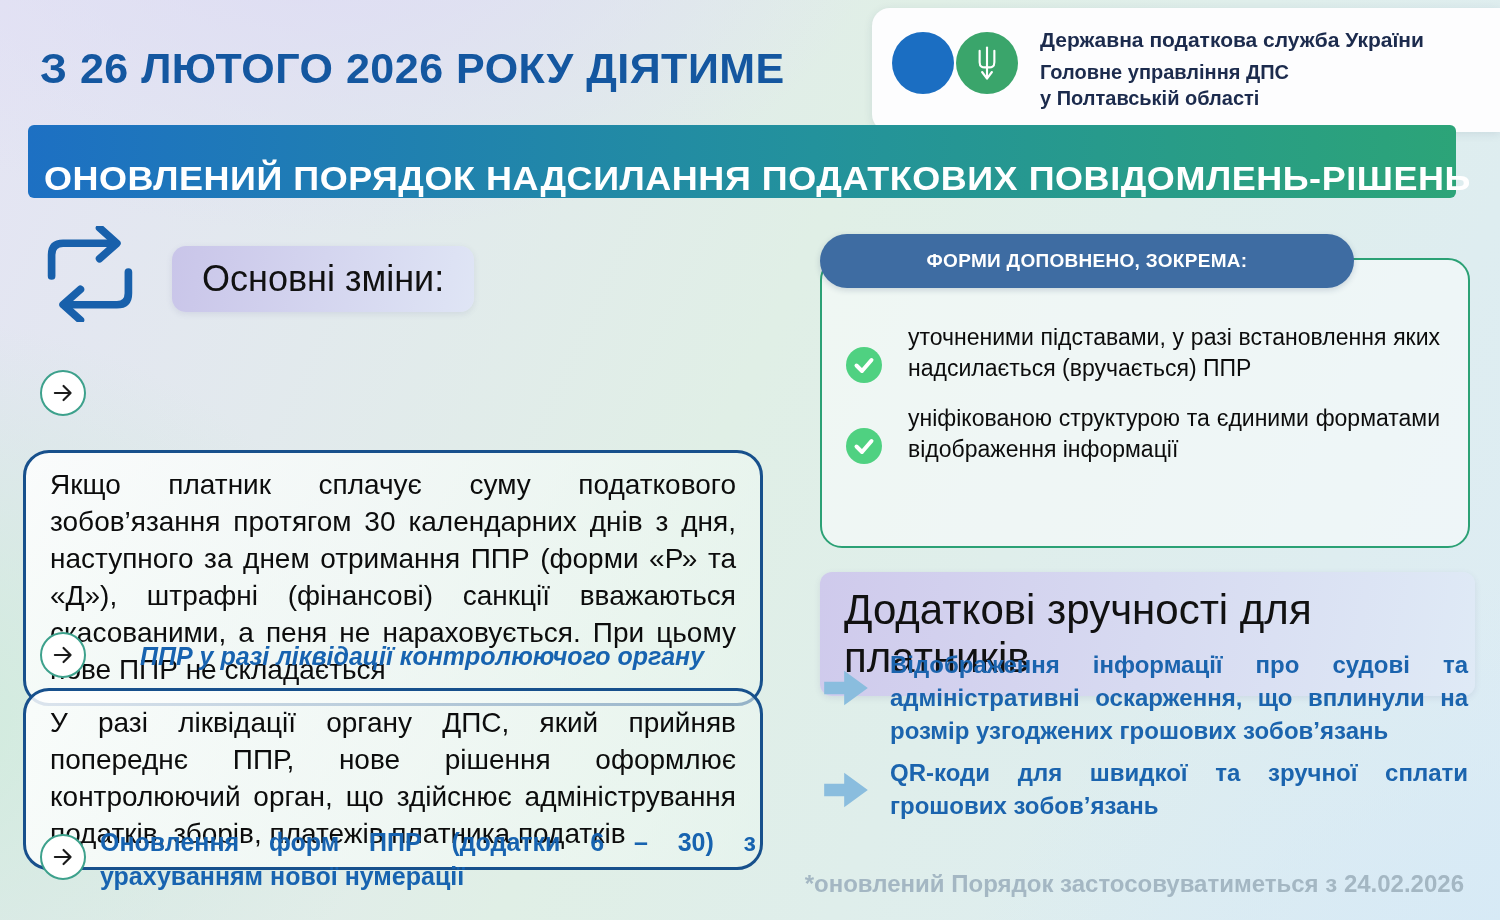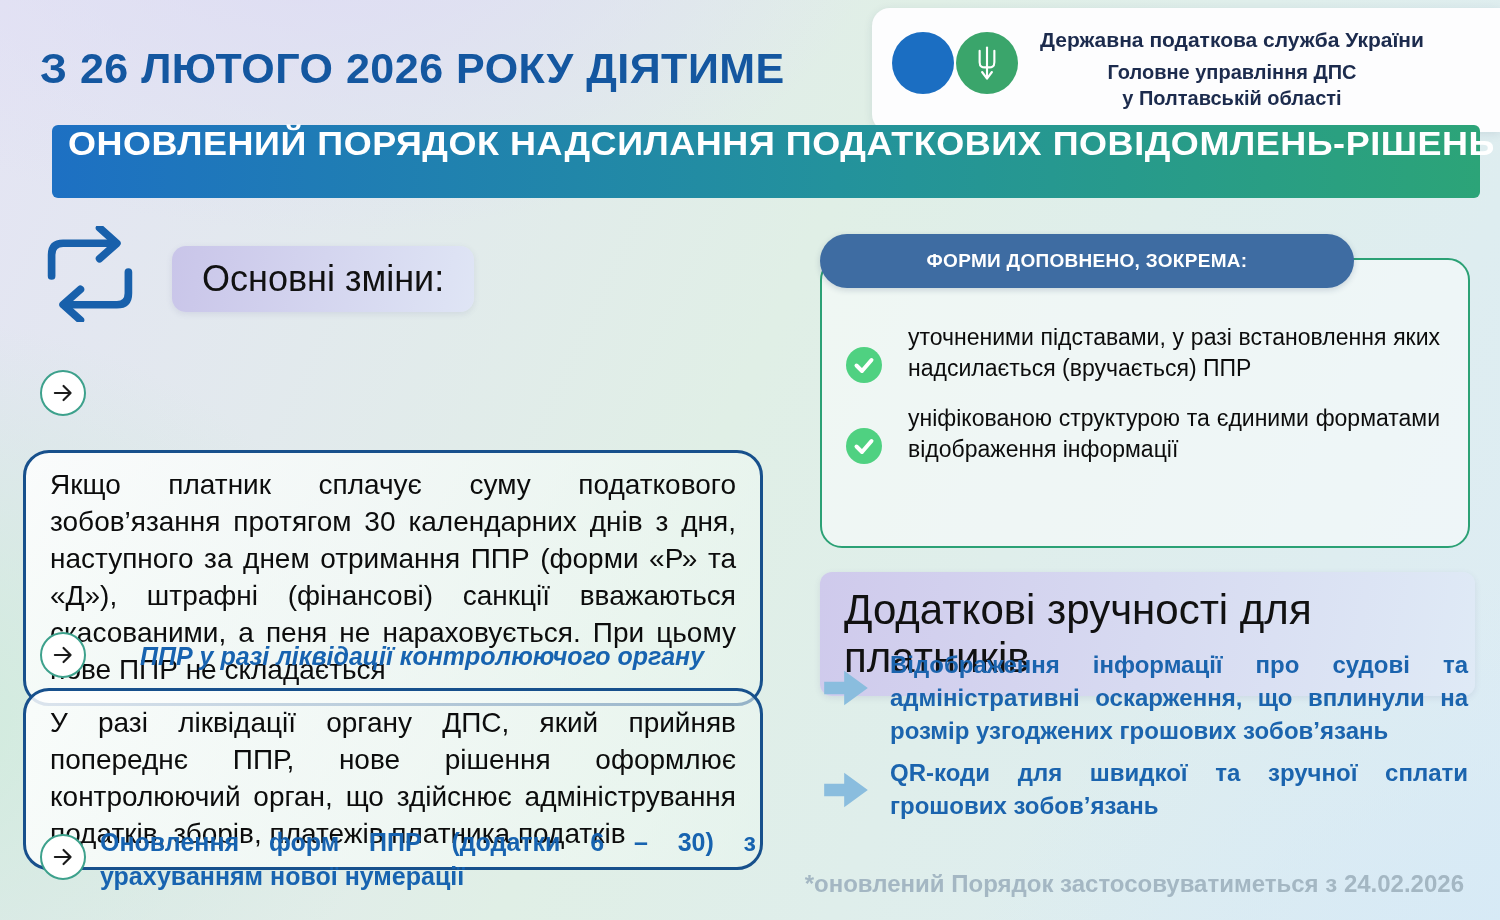--- a/index.html
+++ b/index.html
@@ -25,27 +25,27 @@
   .org-card{
     right:0;top:8px;width:628px;height:124px;
     background:#fdfdfe;border-radius:18px 0 0 18px;
     box-shadow:0 2px 10px rgba(30,50,90,.10);
   }
   .logo-circle{position:absolute;width:62px;height:62px;border-radius:50%;top:24px;}
   .logo-blue{left:20px;background:#1b6ec2;}
   .logo-green{left:84px;background:#3aa56b;display:flex;align-items:center;justify-content:center;}
   .org-text{position:absolute;left:168px;top:20px;color:#1c2b4d;font-weight:700;}
   .org-line1{font-size:21px;margin-bottom:7px;}
-  .org-line2,.org-line3{font-size:20px;line-height:1.3;text-align:center;}
+  .org-line2,.org-line3{font-size:20px;line-height:1.3;}
 
   
   .banner{
-    left:52px;top:125px;width:1428px;height:73px;box-sizing:border-box;
+    left:28px;top:125px;width:1428px;height:73px;box-sizing:border-box;
     background:linear-gradient(90deg,#1d70c3 0%,#23929c 55%,#2ca478 100%);
-    border-radius:6px;color:#fff;display:flex;align-items:flex-start;padding-left:16px;
+    border-radius:6px;color:#fff;display:flex;align-items:flex-end;padding-left:16px;
   }
   .banner-text{
     font-size:33px;font-weight:700;letter-spacing:.5px;white-space:nowrap;
     transform:scaleX(1.09);transform-origin:left center;
   }
 
   
   .repeat-icon{left:40px;top:226px;}
   .label-main{
     left:172px;top:246px;padding:12px 30px;border-radius:14px;

